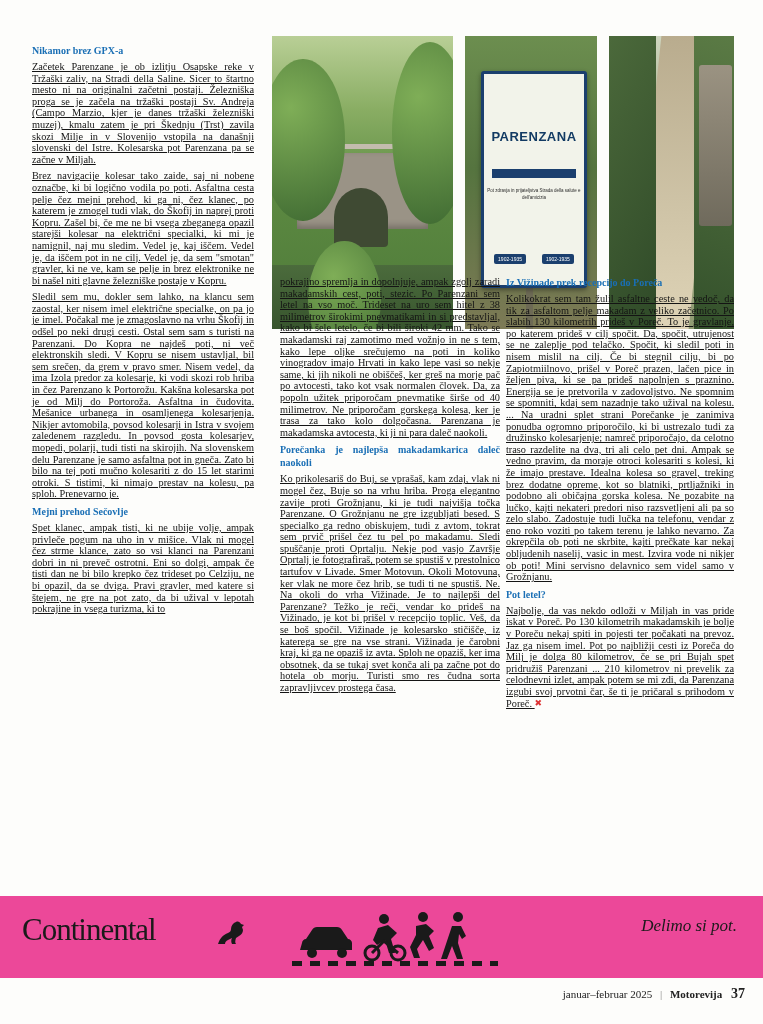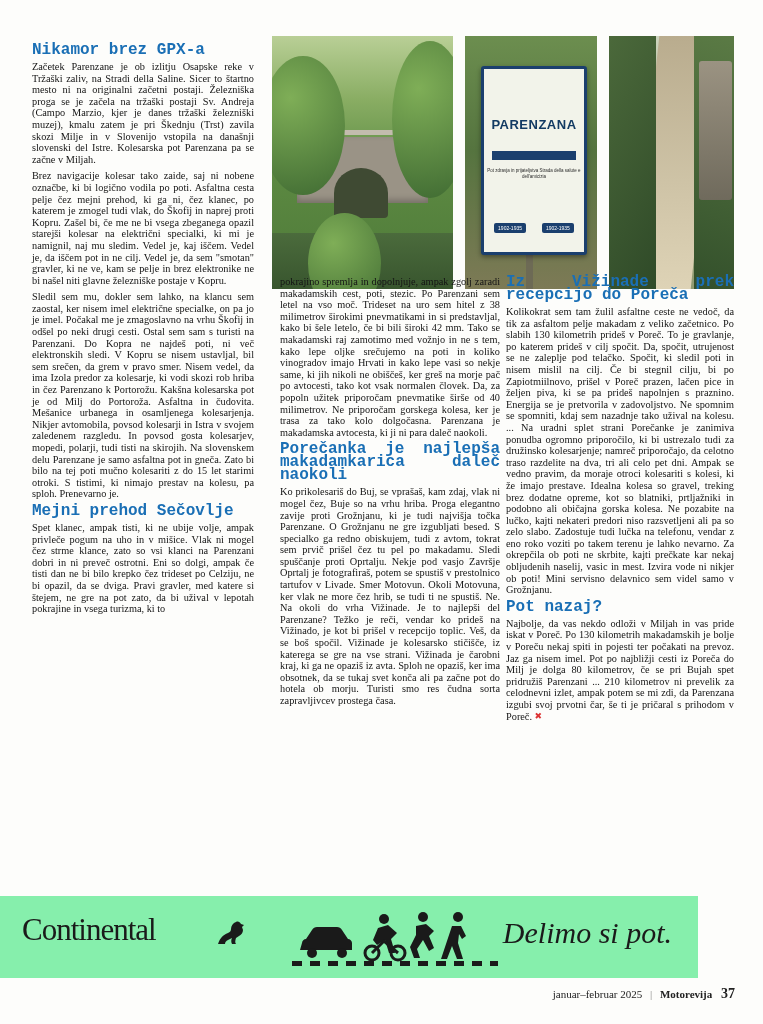--- a/index.html
+++ b/index.html
@@ -20,21 +20,21 @@
     height: 1024px;
     background: #fdfdfb;
   }
 
   
   .photo-strip {
     position: absolute;
     left: 272px;
     top: 36px;
     width: 462px;
-    height: 253px;
+    height: 293px;
     display: flex;
     gap: 12px;
   }
   .photo {
     position: relative;
     overflow: hidden;
   }
   .photo-bridge { width: 188px; }
   .photo-sign   { width: 136px; }
   .photo-trail  { width: 130px; }
@@ -159,46 +159,47 @@
     text-align: justify;
     color: #141414;
   }
   .col1 { left: 32px; width: 222px; }
   .col2 { left: 280px; width: 220px; top: 276px; }
   .col3 { left: 506px; width: 228px; top: 276px; }
 
   .col p {
     margin: 0 0 5px 0;
     text-indent: 0;
+    text-decoration: underline;
   }
   .heading {
-    font-family: Liberation Mono, monospace;
+    font-family: Liberation Serif, serif;
     font-weight: bold;
-    font-size: 16px;
+    font-size: 10px;
     color: #1a6fb5;
     margin: 0 0 4px 0;
     line-height: 13px;
   }
   .heading.spaced { }
 
   .endmark {
     display: inline-block;
     color: #d33;
     font-size: 9px;
     transform: translateY(-1px);
   }
 
   
   .ad {
     position: absolute;
     left: 0;
     top: 896px;
-    width: 698px;
+    width: 763px;
     height: 82px;
-    background: #86efac;
+    background: #ec4899;
     overflow: hidden;
   }
   .ad-logo {
     position: absolute;
     left: 22px;
     top: 16px;
     font-family: "Liberation Serif", serif;
     font-size: 31px;
     letter-spacing: -1px;
     color: #1a1a1a;
@@ -210,21 +211,21 @@
     width: 40px;
     height: 30px;
     color: #1a1a1a;
   }
   .ad-slogan {
     position: absolute;
     right: 26px;
     top: 20px;
     font-family: "Liberation Serif", serif;
     font-style: italic;
-    font-size: 30px;
+    font-size: 17px;
     color: #1a1a1a;
   }
   .ad-scene {
     position: absolute;
     left: 292px;
     top: 12px;
     width: 200px;
     height: 62px;
   }
   .ad-road {
@@ -236,21 +237,21 @@
     background: repeating-linear-gradient(90deg, #1a1a1a 0 10px, transparent 10px 18px);
   }
 
   
   .footer {
     position: absolute;
     left: 0;
     top: 986px;
     width: 763px;
     text-align: right;
-    padding-right: 28px;
+    padding-right: 18px;
     box-sizing: border-box;
     font-family: "Liberation Serif", serif;
     font-size: 11px;
     color: #222;
   }
   .footer .mag {
     font-weight: bold;
   }
   .footer .pageno {
     font-weight: bold;
@@ -310,21 +311,21 @@
 
   <div class="col col2">
     <p>pokrajino spremlja in dopolnjuje, ampak zgolj zaradi makadamskih cest, poti, stezic. Po Parenzani sem letel na vso moč. Trideset na uro sem hitel z 38 milimetrov širokimi pnevmatikami in si predstavljal, kako bi šele letelo, če bi bili široki 42 mm. Tako se makadamski raj zamotimo med vožnjo in ne s tem, kako lepe oljke srečujemo na poti in koliko vinogradov imajo Hrvati in kako lepe vasi so nekje same, ki jih nikoli ne obiščeš, ker greš na morje pač po avtocesti, tako kot vsak normalen človek. Da, za popoln užitek priporočam pnevmatike širše od 40 milimetrov. Ne priporočam gorskega kolesa, ker je trasa za tako kolo dolgočasna. Parenzana je makadamska avtocesta, ki ji ni para daleč naokoli.</p>
     <h2 class="heading spaced">Porečanka je najlepša makadamkarica daleč naokoli</h2>
     <p>Ko prikolesariš do Buj, se vprašaš, kam zdaj, vlak ni mogel čez, Buje so na vrhu hriba. Proga elegantno zavije proti Grožnjanu, ki je tudi najvišja točka Parenzane. O Grožnjanu ne gre izgubljati besed. S specialko ga redno obiskujem, tudi z avtom, tokrat sem prvič prišel čez tu pel po makadamu. Sledi spuščanje proti Oprtalju. Nekje pod vasjo Završje Oprtalj je fotografiraš, potem se spustiš v prestolnico tartufov v Livade. Smer Motovun. Okoli Motovuna, ker vlak ne more čez hrib, se tudi ti ne spustiš. Ne. Na okoli do vrha Vižinade. Je to najlepši del Parenzane? Težko je reči, vendar ko prideš na Vižinado, je kot bi prišel v recepcijo toplic. Veš, da se boš spočil. Vižinade je kolesarsko stičišče, iz katerega se gre na vse strani. Vižinada je čarobni kraj, ki ga ne opaziš iz avta. Sploh ne opaziš, ker ima obsotnek, da se tukaj svet konča ali pa začne pot do hotela ob morju. Turisti smo res čudna sorta zapravljivcev prostega časa.</p>
   </div>
 
   <div class="col col3">
     <h2 class="heading">Iz Vižinade prek recepcijo do Poreča</h2>
     <p>Kolikokrat sem tam žulil asfaltne ceste ne vedoč, da tik za asfaltom pelje makadam z veliko začetnico. Po slabih 130 kilometrih prideš v Poreč. To je gravlanje, po katerem prideš v cilj spočit. Da, spočit, utrujenost se ne zaleplje pod telačko. Spočit, ki sledil poti in nisem mislil na cilj. Če bi stegnil cilju, bi po Zapiotmiilnovo, prišel v Poreč prazen, lačen pice in željen piva, ki se pa prideš napolnjen s praznino. Energija se je pretvorila v zadovoljstvo. Ne spomnim se spomniti, kdaj sem nazadnje tako užival na kolesu. ... Na uradni splet strani Porečanke je zanimiva ponudba ogromno priporočilo, ki bi ustrezalo tudi za družinsko kolesarjenje; namreč priporočajo, da celotno traso razdelite na dva, tri ali celo pet dni. Ampak se vedno pravim, da moraje otroci kolesariti s kolesi, ki že imajo prestave. Idealna kolesa so gravel, treking brez dodatne opreme, kot so blatniki, prtljažniki in podobno ali običajna gorska kolesa. Ne pozabite na lučko, kajti nekateri predori niso razsvetljeni ali pa so zelo slabo. Zadostuje tudi lučka na telefonu, vendar z eno roko voziti po takem terenu je lahko nevarno. Za okrepčila ob poti ne skrbite, kajti prečkate kar nekaj obljudenih naselij, vasic in mest. Izvira vode ni nikjer ob poti! Mini servisno delavnico sem videl samo v Grožnjanu.</p>
-    <h2 class="heading spaced">Pot nazaj?</h2>
+    <h2 class="heading spaced">Pot letel?</h2>
     <p><span>Najbolje, da vas nekdo odloži v Miljah in vas pride iskat v Poreč. Po 130 kilometrih makadamskih je bolje v Poreču nekaj spiti in pojesti ter počakati na prevoz. Jaz ga nisem imel. Pot po najbližji cesti iz Poreča do Milj je dolga 80 kilometrov, če se pri Bujah spet pridružiš Parenzani ... 210 kilometrov ni prevelik za celodnevni izlet, ampak potem se mi zdi, da Parenzana izgubi svoj prvotni čar, še ti je pričaral s prihodom v Poreč.</span> <span class="endmark">✖</span></p>
   </div>
 
   <div class="ad">
     <div class="ad-logo">Continental</div>
 
     <svg class="ad-horse" viewBox="0 0 40 30">
       <path fill="currentColor" d="M4 26c2-6 5-9 10-11 2-1 3-2 3-4 0-3 2-6 5-7 2-1 4 0 5 2l3 1-2 2 1 3c0 3-2 5-4 6l-3 2c-1 3-1 5 0 6h-4c-1-2-1-4 0-6l-4 2c-2 1-3 2-3 4H4z"></path>
     </svg>
 

